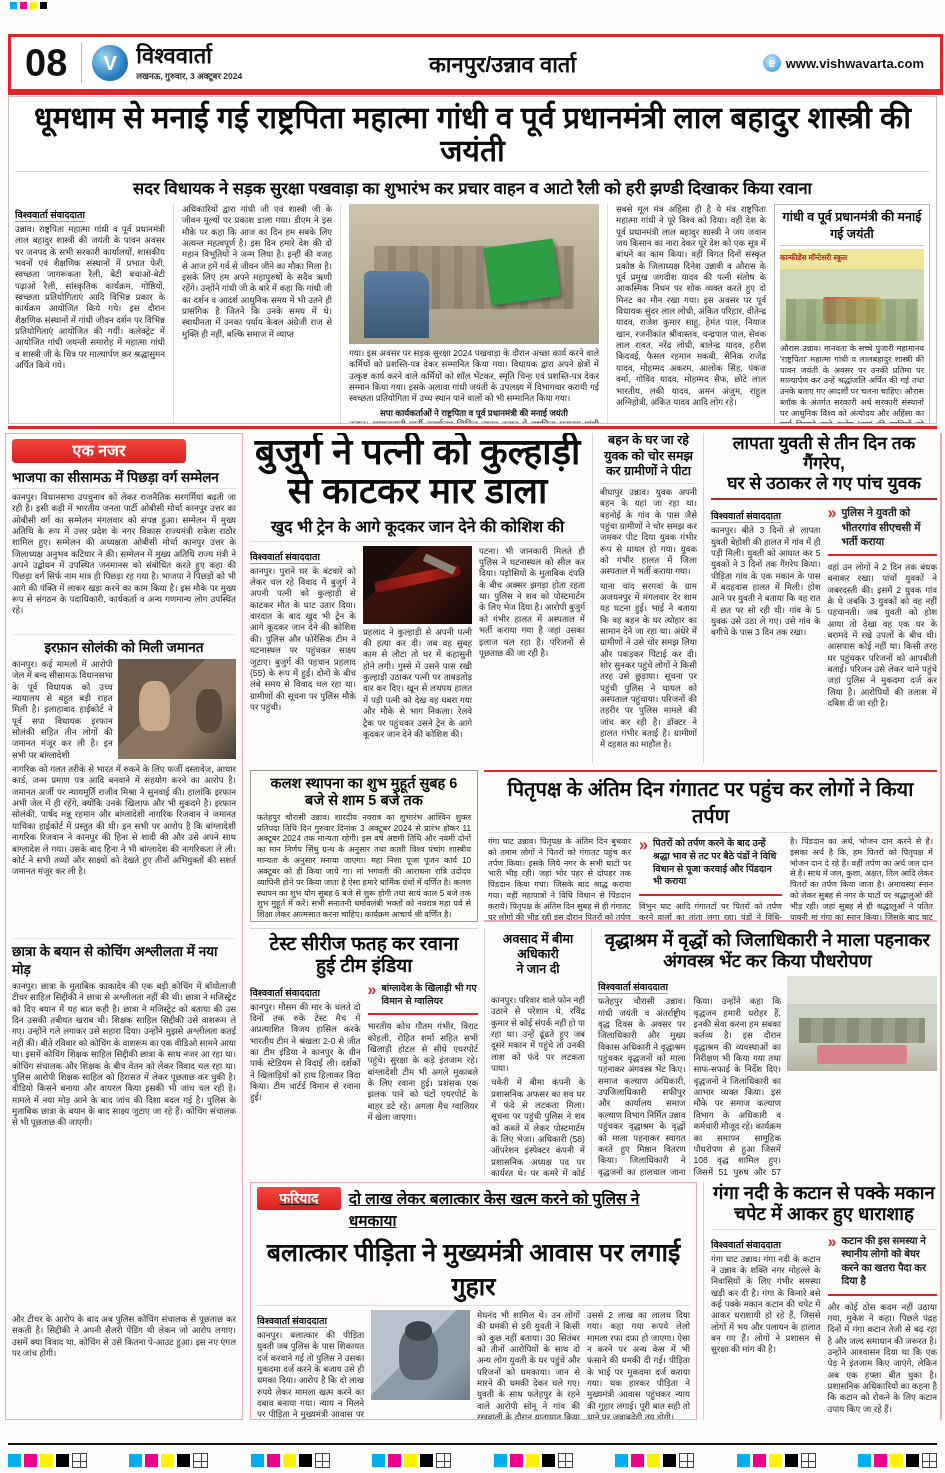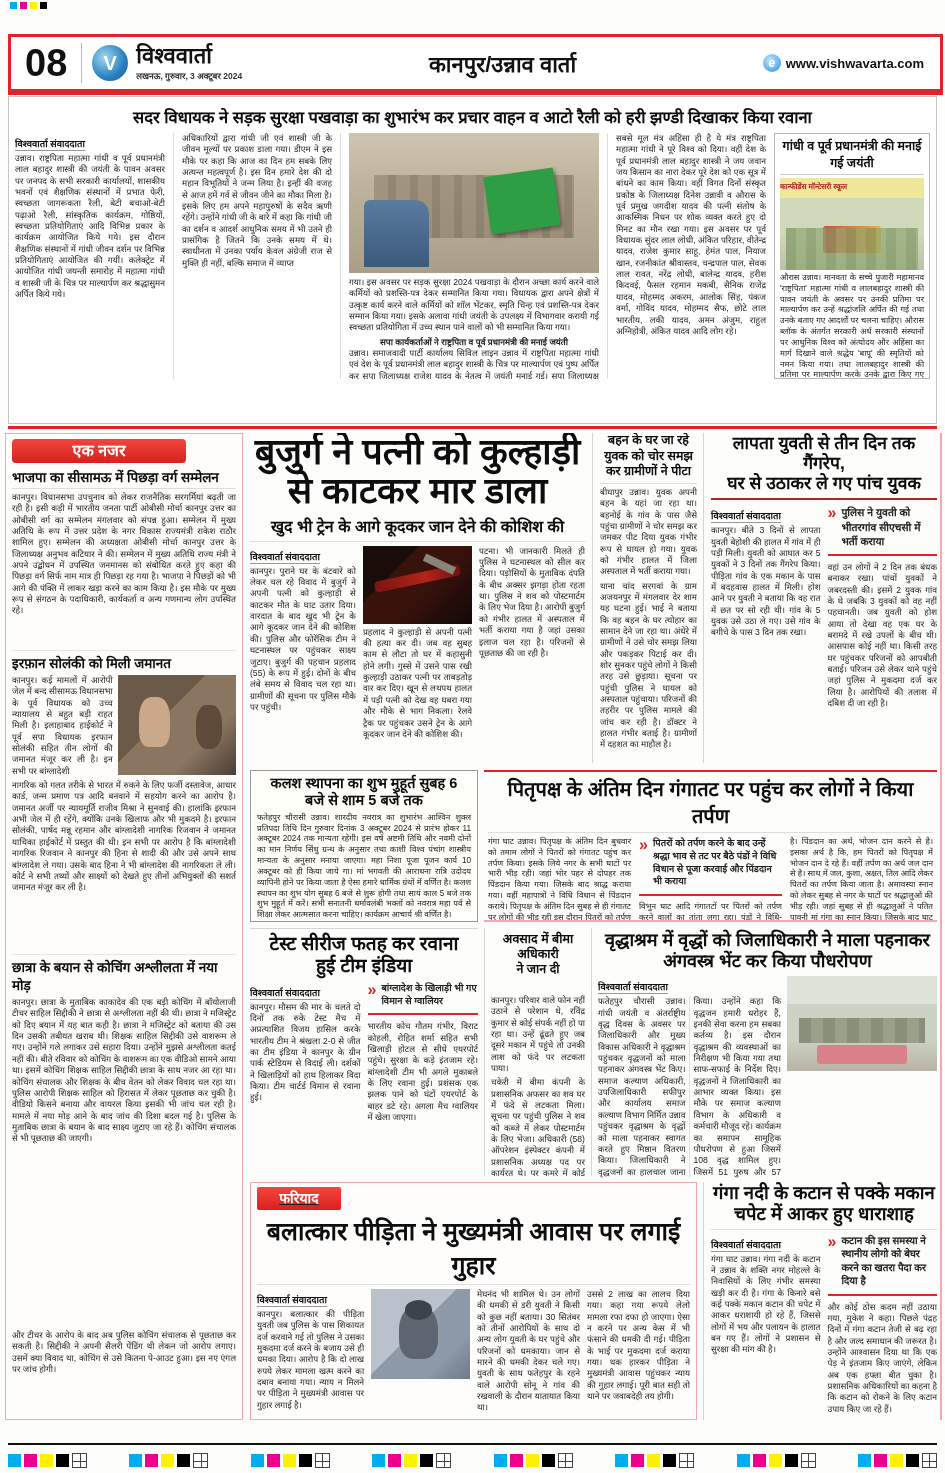--- a/index.html
+++ b/index.html
@@ -42,20 +42,21 @@
 </div>
 
 <div class="abs cmyk" style="left:10px;top:2px;">
   <span style="background:#00aeef;width:7px;height:7px;"></span>
     <span style="background:#ec008c;width:7px;height:7px;"></span>
     <span style="background:#fff200;width:7px;height:7px;"></span>
     <span style="background:#000;width:7px;height:7px;"></span>
 </div>
 
 <div class="abs" style="left:8px;top:96px;width:929px;height:328px;border:1px solid #c4c4c4;background:#fff;padding:4px 6px;box-sizing:border-box;overflow:hidden;">
+  <div class="hl" style="font-size:30px;line-height:1.1;border-bottom:1px solid #d9d9d9;padding-bottom:4px;">धूमधाम से मनाई गई राष्ट्रपिता महात्मा गांधी व पूर्व प्रधानमंत्री लाल बहादुर शास्त्री की जयंती</div>
   <div class="hl" style="font-size:16.5px;padding:4px 0 5px;">सदर विधायक ने सड़क सुरक्षा पखवाड़ा का शुभारंभ कर प्रचार वाहन व आटो रैली को हरी झण्डी दिखाकर किया रवाना</div>
   <div style="display:flex;gap:8px;height:246px;overflow:hidden;">
     <div style="width:150px;flex:none;">
       <div class="byline" style="border-bottom:1px solid #999;display:inline-block;">विश्ववार्ता संवाददाता</div>
       <div class="bt">उन्नाव। राष्ट्रपिता महात्मा गांधी व पूर्व प्रधानमंत्री लाल बहादुर शास्त्री की जयंती के पावन अवसर पर जनपद के सभी सरकारी कार्यालयों, शासकीय भवनों एवं शैक्षणिक संस्थानों में प्रभात फेरी, स्वच्छता जागरूकता रैली, बेटी बचाओ-बेटी पढ़ाओ रैली, सांस्कृतिक कार्यक्रम, गोष्ठियों, स्वच्छता प्रतियोगिताएं आदि विभिन्न प्रकार के कार्यक्रम आयोजित किये गये। इस दौरान शैक्षणिक संस्थानों में गांधी जीवन दर्शन पर विभिन्न प्रतियोगिताएं आयोजित की गयीं। कलेक्ट्रेट में आयोजित गांधी जयन्ती समारोह में महात्मा गांधी व शास्त्री जी के चित्र पर माल्यार्पण कर श्रद्धासुमन अर्पित किये गये।</div>
     </div>
     <div style="width:150px;flex:none;border-left:1px solid #ddd;padding-left:8px;">
       <div class="bt">अधिकारियों द्वारा गांधी जी एवं शास्त्री जी के जीवन मूल्यों पर प्रकाश डाला गया। डीएम ने इस मौके पर कहा कि आज का दिन हम सबके लिए अत्यन्त महत्वपूर्ण है। इस दिन हमारे देश की दो महान विभूतियों ने जन्म लिया है। इन्हीं की वजह से आज हमें गर्व से जीवन जीने का मौका मिला है। इसके लिए हम अपने महापुरुषों के सदैव ऋणी रहेंगे। उन्होंने गांधी जी के बारे में कहा कि गांधी जी का दर्शन व आदर्श आधुनिक समय में भी उतने ही प्रासंगिक है जितने कि उनके समय में थे। स्वाधीनता में उनका पर्याय केवल अंग्रेजी राज से मुक्ति ही नहीं, बल्कि समाज में व्याप्त</div>
     </div>
     <div style="width:250px;flex:none;border-left:1px solid #ddd;padding-left:8px;">
@@ -83,21 +84,21 @@
     </div>
   </div>
 </div>
 <div class="abs rule-red" style="left:8px;top:426px;width:929px;height:3px;"></div>
 
 <div class="abs sidebar-box" style="left:5px;top:433px;width:238px;height:987px;padding:5px 6px;box-sizing:border-box;overflow:hidden;">
   <div class="label-red" style="width:174px;height:24px;font-size:16px;line-height:24px;margin-bottom:5px;">एक नजर</div>
   <div class="hl" style="font-size:13.5px;text-align:left;border-bottom:1px solid #ddd;padding-bottom:2px;">भाजपा का सीसामऊ में पिछड़ा वर्ग सम्मेलन</div>
   <div class="bt" style="margin-top:3px;height:138px;overflow:hidden;">कानपुर। विधानसभा उपचुनाव को लेकर राजनैतिक सरगर्मियां बढ़ती जा रही है। इसी कड़ी में भारतीय जनता पार्टी ओबीसी मोर्चा कानपुर उत्तर का ओबीसी वर्ग का सम्मेलन मंगलवार को संपन्न हुआ। सम्मेलन में मुख्य अतिथि के रूप में उत्तर प्रदेश के नगर विकास राज्यमंत्री राकेश राठौर शामिल हुए। सम्मेलन की अध्यक्षता ओबीसी मोर्चा कानपुर उत्तर के जिलाध्यक्ष अनुभव कटियार ने की। सम्मेलन में मुख्य अतिथि राज्य मंत्री ने अपने उद्बोधन में उपस्थित जनमानस को संबोधित करते हुए कहा की पिछड़ा वर्ग सिर्फ नाम मात्र ही पिछड़ा रह गया है। भाजपा ने पिछड़ों को भी आगे की पंक्ति में लाकर खड़ा करने का काम किया है। इस मौके पर मुख्य रूप से संगठन के पदाधिकारी, कार्यकर्ता व अन्य गणमान्य लोग उपस्थित रहे।</div>
 
-  <div class="hl" style="font-size:13.5px;text-align:left;margin-top:20px;border-top:1px solid #e6e6e6;padding-top:3px;">इरफ़ान सोलंकी को मिली जमानत</div>
+  <div class="hl" style="font-size:13.5px;text-align:center;margin-top:4px;border-top:1px solid #e6e6e6;padding-top:3px;">इरफ़ान सोलंकी को मिली जमानत</div>
   <div style="display:flex;gap:5px;margin-top:3px;">
     <div class="bt" style="width:46%;">कानपुर। कई मामलों में आरोपी जेल में बन्द सीसामऊ विधानसभा के पूर्व विधायक को उच्च न्यायालय से बहुत बड़ी राहत मिली है। इलाहाबाद हाईकोर्ट ने पूर्व सपा विधायक इरफान सोलंकी सहित तीन लोगों की जमानत मंजूर कर ली है। इन सभी पर बांग्लादेशी</div>
     <div class="photo" style="width:54%;height:100px;background:linear-gradient(135deg,#6b5a4a 0 40%,#8a7560 40% 70%,#4a3f35 100%);">
       <div style="position:absolute;left:18%;top:22%;width:26%;height:50%;background:#caa88a;border-radius:40% 40% 30% 30%;"></div>
       <div style="position:absolute;right:12%;top:30%;width:22%;height:44%;background:#5d4a3a;border-radius:40%;"></div>
     </div>
   </div>
   <div class="bt" style="margin-top:3px;height:168px;overflow:hidden;">नागरिक को गलत तरीके से भारत में रुकने के लिए फर्जी दस्तावेज, आधार कार्ड, जन्म प्रमाण पत्र आदि बनवाने में सहयोग करने का आरोप है। जमानत अर्जी पर न्यायमूर्ति राजीव मिश्रा ने सुनवाई की। हालांकि इरफान अभी जेल में ही रहेंगे, क्योंकि उनके खिलाफ और भी मुकदमे है। इरफान सोलंकी, पार्षद मन्नू रहमान और बांग्लादेशी नागरिक रिजवान ने जमानत याचिका हाईकोर्ट में प्रस्तुत की थी। इन सभी पर आरोप है कि बांग्लादेशी नागरिक रिजवान ने कानपुर की हिना से शादी की और उसे अपने साथ बांग्लादेश ले गया। उसके बाद हिना ने भी बांग्लादेश की नागरिकता ले ली। कोर्ट ने सभी तथ्यों और साक्ष्यों को देखते हुए तीनों अभियुक्तों की सशर्त जमानत मंजूर कर ली है।</div>
 
   <div class="hl" style="font-size:13.5px;text-align:left;margin-top:6px;border-top:1px solid #e6e6e6;padding-top:3px;">छात्रा के बयान से कोचिंग अश्लीलता में नया मोड़</div>
@@ -223,20 +224,21 @@
       <div style="position:absolute;left:20%;bottom:8%;width:60%;height:20%;background:#d9808a;border-radius:3px;"></div>
     </div>
     <div class="byline" style="border-bottom:1px solid #999;display:inline-block;">विश्ववार्ता संवाददाता</div>
     <div class="bt" style="columns:2;column-gap:8px;column-rule:1px solid #e0e0e0;">फतेहपुर चौरासी उन्नाव। गांधी जयंती व अंतर्राष्ट्रीय वृद्ध दिवस के अवसर पर जिलाधिकारी और मुख्य विकास अधिकारी ने वृद्धाश्रम पहुंचकर वृद्धजनों को माला पहनाकर अंगवस्त्र भेंट किए। समाज कल्याण अधिकारी, उपजिलाधिकारी सफीपुर और कार्यालय समाज कल्याण विभाग निर्मित उन्नाव पहुंचकर वृद्धाश्रम के वृद्धों को माला पहनाकर स्वागत करते हुए मिष्ठान वितरण किया। जिलाधिकारी ने वृद्धजनों का हालचाल जाना और परिसर में पौधरोपण किया। उन्होंने कहा कि वृद्धजन हमारी धरोहर हैं, इनकी सेवा करना हम सबका कर्तव्य है। इस दौरान वृद्धाश्रम की व्यवस्थाओं का निरीक्षण भी किया गया तथा साफ-सफाई के निर्देश दिए। वृद्धजनों ने जिलाधिकारी का आभार व्यक्त किया। इस मौके पर समाज कल्याण विभाग के अधिकारी व कर्मचारी मौजूद रहे। कार्यक्रम का समापन सामूहिक पौधरोपण से हुआ जिसमें 108 वृद्ध शामिल हुए। जिसमें 51 पुरुष और 57 महिलाएं हैं।</div>
   </div>
 </div>
 
 <div class="abs" style="left:250px;top:1182px;width:447px;height:238px;border:1.5px solid #f2aab0;padding:4px 6px;box-sizing:border-box;overflow:hidden;background:#fffdfc;">
   <div style="display:flex;align-items:flex-start;gap:8px;text-decoration:underline;">
     <div class="label-red" style="width:84px;height:23px;font-size:14px;line-height:23px;border-radius:2px;">फरियाद</div>
+    <div style="font-size:15.5px;font-weight:bold;color:#0d0d0d;">दो लाख लेकर बलात्कार केस खत्म करने को पुलिस ने धमकाया</div>
   </div>
   <div class="hl" style="font-size:25px;margin-top:3px;border-bottom:1px solid #ddd;padding-bottom:3px;">बलात्कार पीड़िता ने मुख्यमंत्री आवास पर लगाई गुहार</div>
   <div style="display:flex;gap:7px;margin-top:4px;">
     <div style="width:26%;">
       <div class="byline" style="border-bottom:1px solid #999;display:inline-block;">विश्ववार्ता संवाददाता</div>
       <div class="bt">कानपुर। बलात्कार की पीड़िता युवती जब पुलिस के पास शिकायत दर्ज करवाने गई तो पुलिस ने उसका मुकदमा दर्ज करने के बजाय उसे ही धमका दिया। आरोप है कि दो लाख रुपये लेकर मामला खत्म करने का दबाव बनाया गया। न्याय न मिलने पर पीड़िता ने मुख्यमंत्री आवास पर गुहार लगाई है।</div>
     </div>
     <div style="width:24%;">
       <div class="photo" style="width:100%;height:90px;background:linear-gradient(135deg,#b9c2cc 0 45%,#8d9aa8 45% 75%,#6e7a88 100%);">
         <div style="position:absolute;left:28%;top:18%;width:40%;height:60%;background:#5d6670;border-radius:45% 45% 35% 35%;"></div>

